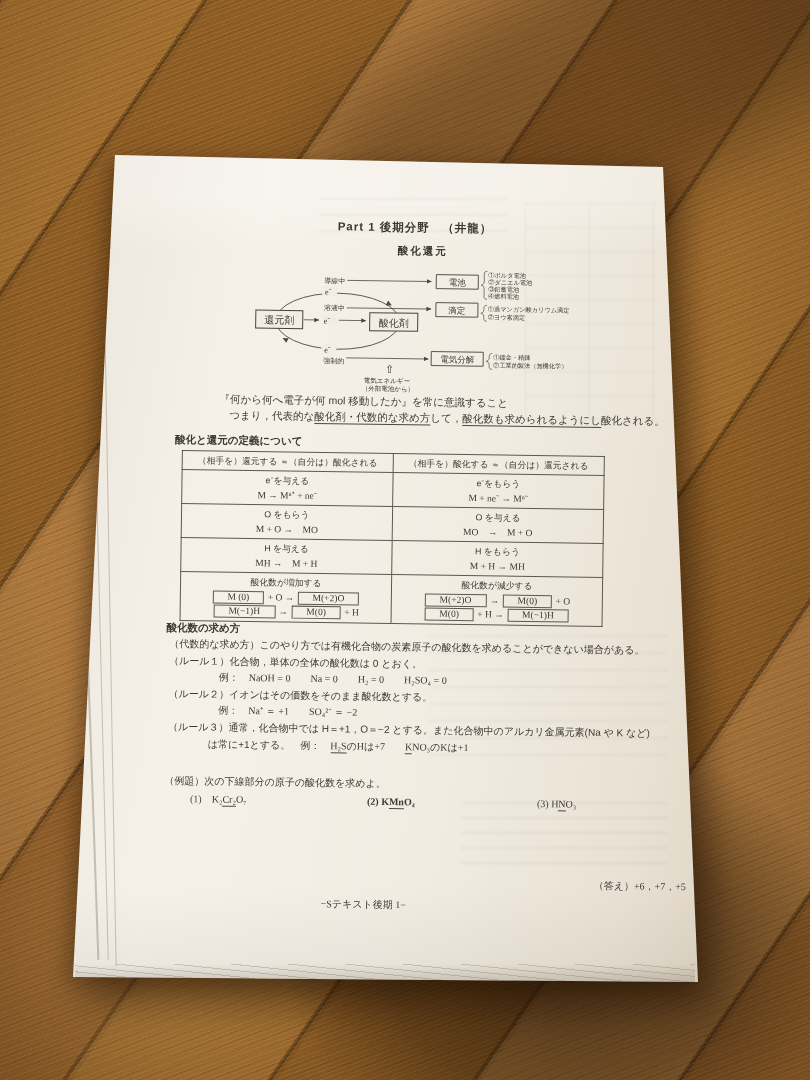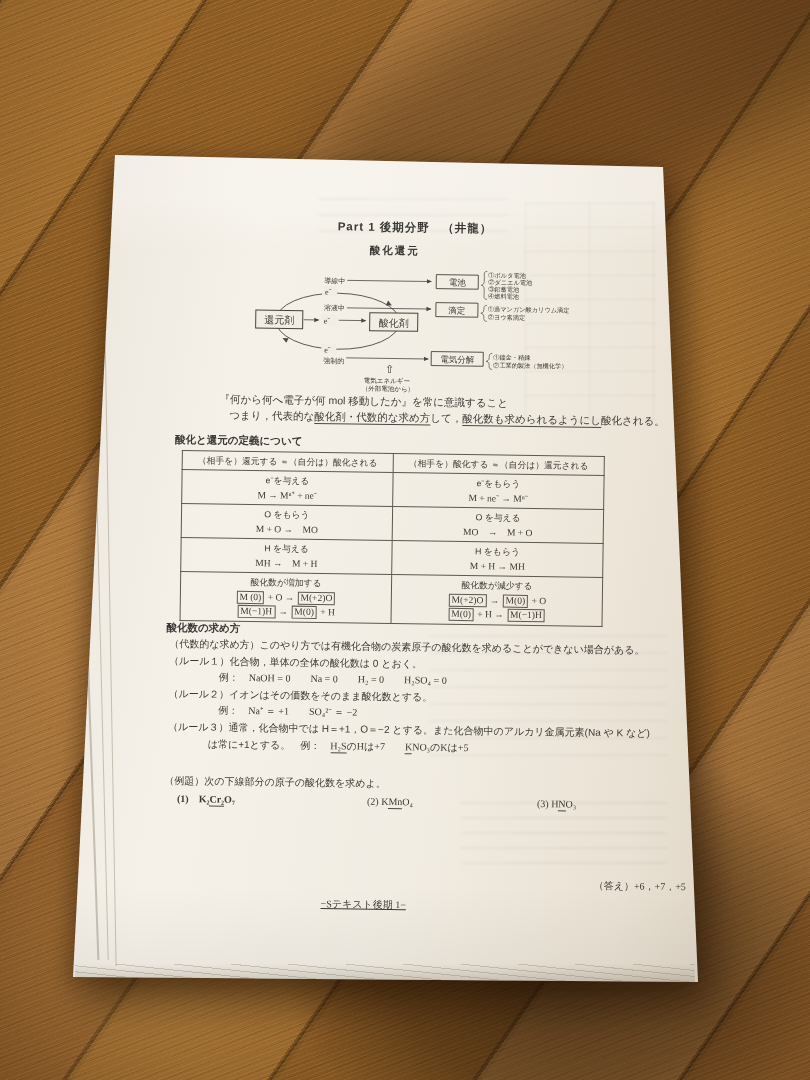--- a/index.html
+++ b/index.html
@@ -69,34 +69,34 @@
 
   
   .content{
     position:absolute;inset:0;color:#3b3935;
     transform:rotate(0.8deg);transform-origin:320px 80px;
     font-size:10px;line-height:1.25;
   }
   .abs{position:absolute;white-space:nowrap;}
   .f{font-family:"Liberation Serif", serif;}
   .title{font-weight:bold;font-size:11.5px;letter-spacing:1px;transform:translateX(-50%);}
-  .subtitle{font-weight:bold;font-size:10.5px;letter-spacing:2px;transform:translateX(-50%);}
+  .subtitle{font-weight:bold;font-size:10.5px;letter-spacing:2px;transform:translateX(-50%);margin-left:28px;}
   .sec-head{font-weight:bold;font-size:10.5px;}
   .u{border-bottom:1px solid #4a4843;padding-bottom:0.5px;}
 
   
   table.def{border-collapse:collapse;width:423px;table-layout:fixed;}
   table.def th, table.def td{
     border:1px solid #5c584f;text-align:center;vertical-align:middle;
     font-weight:normal;padding:2px 1px;font-size:8.8px;color:#3b3935;
   }
   table.def th{height:14px;}
   .cell-line{line-height:14.5px;}
   .cell-line.f{font-size:9.5px;}
-  .boxed{border:1px solid #5c584f;padding:0 2px;display:inline-block;line-height:11px;margin:0 1px;}
+  .boxed{border:1px solid #5c584f;padding:0 14px;display:inline-block;line-height:11px;margin:0 1px;}
 
   
   svg text{font-family:"Liberation Sans", sans-serif;fill:#3a3833;}
   svg text.f{font-family:"Liberation Serif", serif;}
 </style>
 </head>
 <body>
 
 <div class="floor"></div>
 <div class="shade-tr"></div>
@@ -252,32 +252,32 @@
         </table>
 
       <div class="abs sec-head" style="left:99px;top:474px;">酸化数の求め方</div>
       <div class="abs" style="left:102px;top:491px;">（代数的な求め方）このやり方では有機化合物の炭素原子の酸化数を求めることができない場合がある。</div>
       <div class="abs" style="left:102px;top:508px;">（ルール１）化合物，単体の全体の酸化数は 0 とおく。</div>
       <div class="abs f" style="left:152px;top:524px;">例：　NaOH = 0　　Na = 0　　H₂ = 0　　H₂SO₄ = 0</div>
       <div class="abs" style="left:102px;top:541px;">（ルール２）イオンはその価数をそのまま酸化数とする。</div>
       <div class="abs f" style="left:152px;top:557px;">例：　Na⁺ ＝ +1　　SO₄²⁻ ＝ −2</div>
       <div class="abs" style="left:102px;top:574px;">（ルール３）通常，化合物中では H＝+1，O＝−2 とする。また化合物中のアルカリ金属元素(Na や K など)</div>
       <div class="abs" style="left:142px;top:591px;">
-        <span>は常に+1とする。　例：　</span><span class="u f">H₂S</span><span class="f">のHは+7</span><span>　　</span><span class="u f">K</span><span class="f">NO₃のKは+5</span>
+        <span>は常に+1とする。　例：　</span><span class="u f">H₂S</span><span class="f">のHは+7</span><span>　　</span><span class="u f">K</span><span class="f">NO₃のKは+1</span>
       </div>
 
       <div class="abs" style="left:99px;top:628px;">（例題）次の下線部分の原子の酸化数を求めよ。</div>
-      <div class="abs f" style="left:112px;top:646px;font-weight:bold;">
+      <div class="abs f" style="left:125px;top:646px;">
         <span>(1)　</span><span>K₂</span><span class="u">Cr₂</span><span>O₇</span>
       </div>
-      <div class="abs f" style="left:302px;top:646px;">
+      <div class="abs f" style="left:302px;top:646px;font-weight:bold;">
         <span>(2) </span><span>K</span><span class="u">Mn</span><span>O₄</span>
       </div>
       <div class="abs f" style="left:472px;top:646px;">
         <span>(3) </span><span>H</span><span class="u">N</span><span>O₃</span>
       </div>
 
       <div class="abs f" style="left:470px;top:727px;width:152px;text-align:right;">（答え）+6，+7，+5</div>
-      <div class="abs f" style="left:257px;top:749px;text-decoration:underline;">−Sテキスト後期 1−</div>
+      <div class="abs f" style="left:257px;top:749px;">−Sテキスト後期 1−</div>
 
     </div>
   </div>
 </div>
 
 </body></html>

